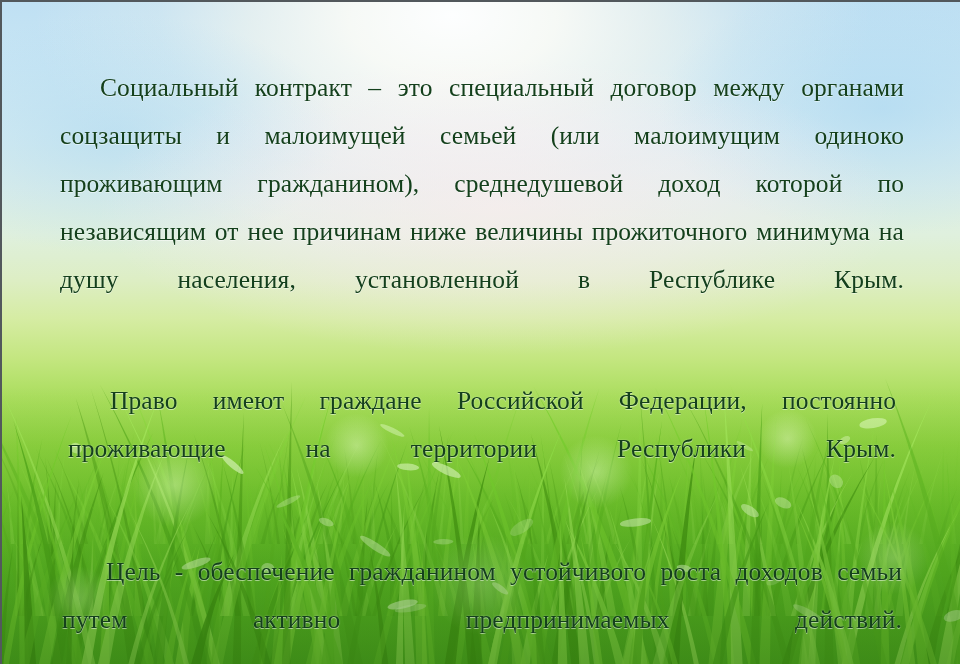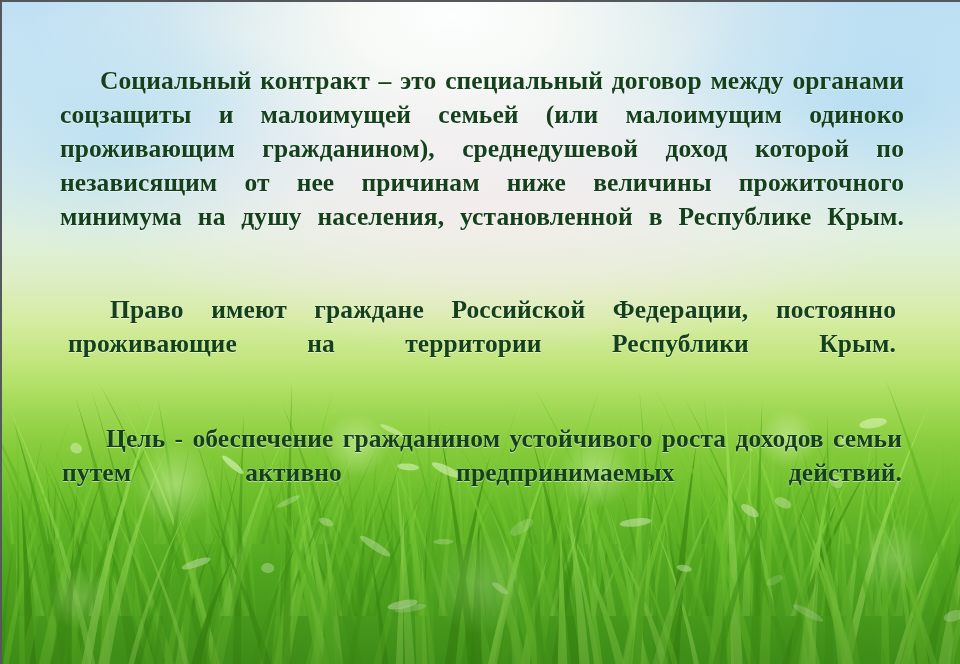--- a/index.html
+++ b/index.html
@@ -115,23 +115,23 @@
     left: 0;
     top: 0;
     width: 960px;
     padding: 62px 58px 0 58px;
     box-sizing: border-box;
   }
 
   p.para {
     margin: 0;
     color: #14401c;
-    font-weight: bold;
+    font-weight: normal;
     font-size: 25.5px;
-    line-height: 34px;
+    line-height: 48px;
     text-align: justify;
     text-justify: inter-word;
     letter-spacing: 0.1px;
     text-shadow:
        0 1px 0 rgba(255,255,255,0.45),
        0 0 2px rgba(255,255,255,0.35);
   }
 
   p.para::after {
     content: "";

